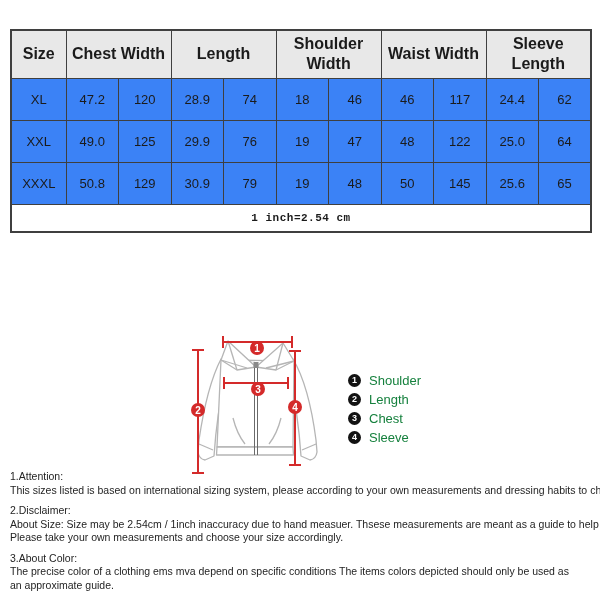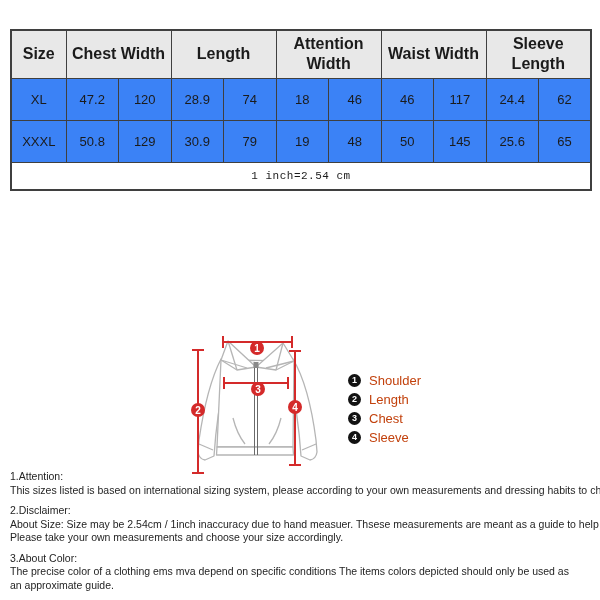--- a/index.html
+++ b/index.html
@@ -11,31 +11,31 @@
   table.size-table { position:absolute; left:10px; top:29px; width:580px;
                      border-collapse:collapse; table-layout:fixed;
                      border:2px solid #3f3f3f; }
   .size-table th, .size-table td { border:1.5px solid #3f3f3f; text-align:center;
                      vertical-align:middle; color:#1b1b1b; padding:0; }
   .row-group th { background:#e8e8e8; font-size:16px; font-weight:bold;
                   height:48px; line-height:1.25; }
   .row-units td { background:#e8e8e8; font-size:13px; font-weight:normal; height:33px; }
   .row-data td  { background:#3b82f6; font-size:13px; height:42px; }
   .row-foot td  { background:#ffffff; font-family:"Liberation Mono", monospace;
-                  font-weight:normal; font-size:11px; height:28px; letter-spacing:.5px; }
+                  font-weight:bold; font-size:11px; height:28px; letter-spacing:.5px; }
 
   
   .jacket-wrap { position:absolute; left:180px; top:334px; width:170px; height:148px; }
   .legend { position:absolute; left:348px; top:371px; }
   .legend-row { display:flex; align-items:center; height:19px; }
   .legend-num { width:13px; height:13px; border-radius:50%; background:#121212;
                 color:#fff; font-size:9px; font-weight:bold; display:flex;
                 align-items:center; justify-content:center; margin-right:8px;
                 line-height:1; }
-  .legend-label { font-size:13px; color:#c2410c; }
+  .legend-label { font-size:13px; color:#15803d; }
 
   
   .notes { position:absolute; left:10px; top:470px; width:592px; font-size:10.5px;
            color:#242424; line-height:13.5px; }
   .note-section { margin-bottom:7px; }
   .note-line { white-space:nowrap; overflow:hidden; }
 </style>
 </head>
 <body>
 
@@ -44,36 +44,49 @@
   <table class="size-table">
     <colgroup>
       <col style="width:55px">
       <col span="10" style="width:52.5px">
     </colgroup>
     <tbody>
         <tr class="row-group">
       <th>Size</th>
       <th colspan="2">Chest Width</th>
       <th colspan="2">Length</th>
-      <th colspan="2">Attention Width</th>
+      <th colspan="2">Shoulder Width</th>
       <th colspan="2">Waist Width</th>
       <th colspan="2">Sleeve Length</th>
     </tr>
     <tr class="row-data">
       <td>XL</td>
       <td>47.2</td>
       <td>120</td>
       <td>28.9</td>
       <td>74</td>
       <td>18</td>
       <td>46</td>
       <td>46</td>
       <td>117</td>
       <td>24.4</td>
       <td>62</td>
+    </tr>
+    <tr class="row-data">
+      <td>XXL</td>
+      <td>49.0</td>
+      <td>125</td>
+      <td>29.9</td>
+      <td>76</td>
+      <td>19</td>
+      <td>47</td>
+      <td>48</td>
+      <td>122</td>
+      <td>25.0</td>
+      <td>64</td>
     </tr>
     <tr class="row-data">
       <td>XXXL</td>
       <td>50.8</td>
       <td>129</td>
       <td>30.9</td>
       <td>79</td>
       <td>19</td>
       <td>48</td>
       <td>50</td>

